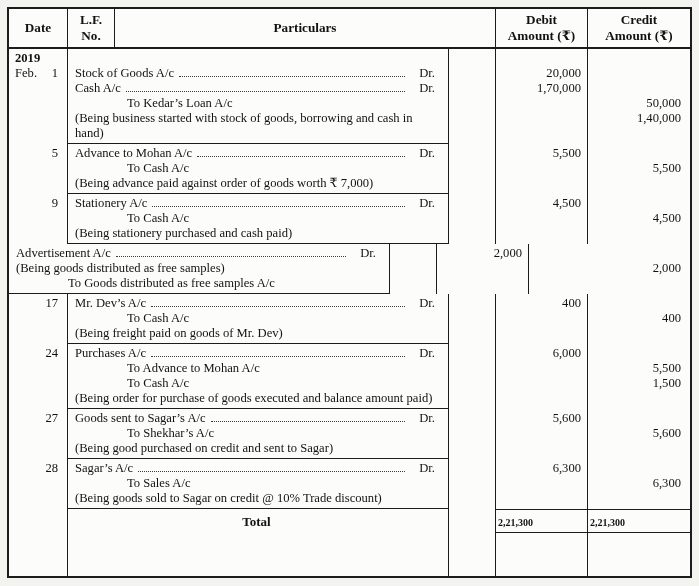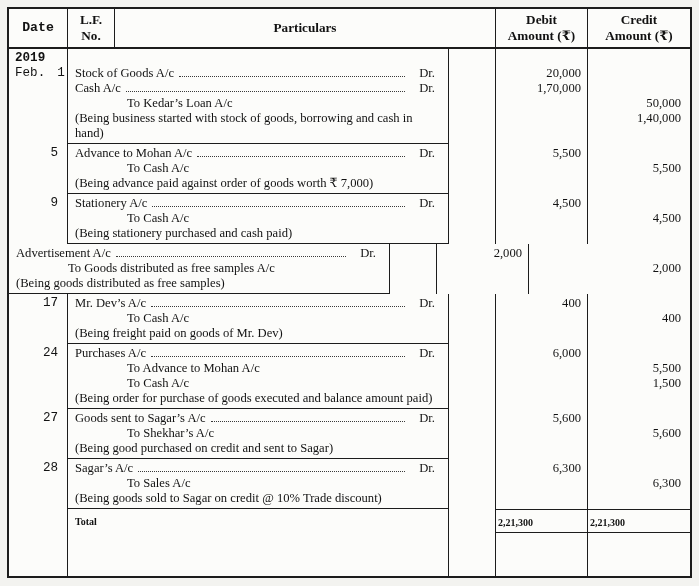--- a/index.html
+++ b/index.html
@@ -17,21 +17,21 @@
     font-size:12.6px;
   }
   .journal{
     position:absolute;left:7px;top:7px;width:685px;height:571px;
     border:2px solid var(--line);background:var(--paper);
     display:flex;flex-direction:column;
   }
   .row{display:flex;align-items:stretch;}
   .cell{border-right:1.5px solid var(--line);}
   .cell:last-child{border-right:none;}
-  .c-date{width:59px;flex:0 0 59px;padding-top:2px;line-height:15px;font-family:Liberation Mono, monospace;}
+  .c-date{width:59px;flex:0 0 59px;padding-top:2px;line-height:15px;}
   .c-part{width:381px;flex:0 0 381px;padding:2px 8px 2px 7px;line-height:15px;}
   .c-lf{width:47px;flex:0 0 47px;}
   .c-debit{width:92px;flex:0 0 92px;padding:2px 6px 0 2px;text-align:right;line-height:15px;}
   .c-credit{flex:1 1 auto;padding:2px 9px 0 2px;text-align:right;line-height:15px;}
 
   
   .header-row{height:40px;border-bottom:2px solid var(--line);}
   .hcell{display:flex;flex-direction:column;justify-content:center;align-items:center;
          font-weight:bold;font-size:13.2px;line-height:16px;padding:0;}
   .header-row .c-date,.header-row .c-part,.header-row .c-debit,.header-row .c-credit{padding:0;text-align:center;}
@@ -51,21 +51,21 @@
   .p-line.dr{display:flex;align-items:baseline;}
   .acct{white-space:nowrap;}
   .leader{flex:1 1 auto;border-bottom:1.6px dotted #3a3a3a;margin:0 14px 3px 5px;}
   .dr-label{white-space:nowrap;padding-right:5px;}
   .p-line.to{padding-left:52px;}
   .amt-line{line-height:15px;min-height:15px;}
 
   
   .total-row{height:24px;}
   .total-row .cell{display:flex;align-items:center;}
-  .t-part{justify-content:flex-start;font-weight:bold;font-size:10px;padding-right:10px;}
+  .t-part{justify-content:center;font-weight:bold;font-size:13px;padding-right:10px;}
   .t-amt{justify-content:flex-start;font-weight:bold;font-size:10px;
          border-top:1.5px solid var(--line);border-bottom:1.5px solid var(--line);}
   .t-debit{padding-right:6px;}
   .t-credit{padding-right:9px;}
 
   .spacer-row{flex:1 1 auto;min-height:4px;}
 </style>
 </head>
 <body>
 
@@ -181,22 +181,22 @@
           <div class="amt-line">&nbsp;</div>
         </div>
       </div>
       <div class="row entry-row">
         <div class="cell c-part">
           <div class="p-line dr">
             <span class="acct">Advertisement A/c</span>
             <span class="leader"></span>
             <span class="dr-label">Dr.</span>
           </div>
+          <div class="p-line narr">(Being goods distributed as free samples)</div>
           <div class="p-line to">To Goods distributed as free samples A/c</div>
-          <div class="p-line narr">(Being goods distributed as free samples)</div>
         </div>
         <div class="cell c-lf"></div>
         <div class="cell c-debit">
           <div class="amt-line">2,000</div>
           <div class="amt-line">&nbsp;</div>
           <div class="amt-line">&nbsp;</div>
         </div>
         <div class="cell c-credit">
           <div class="amt-line">&nbsp;</div>
           <div class="amt-line">2,000</div>

